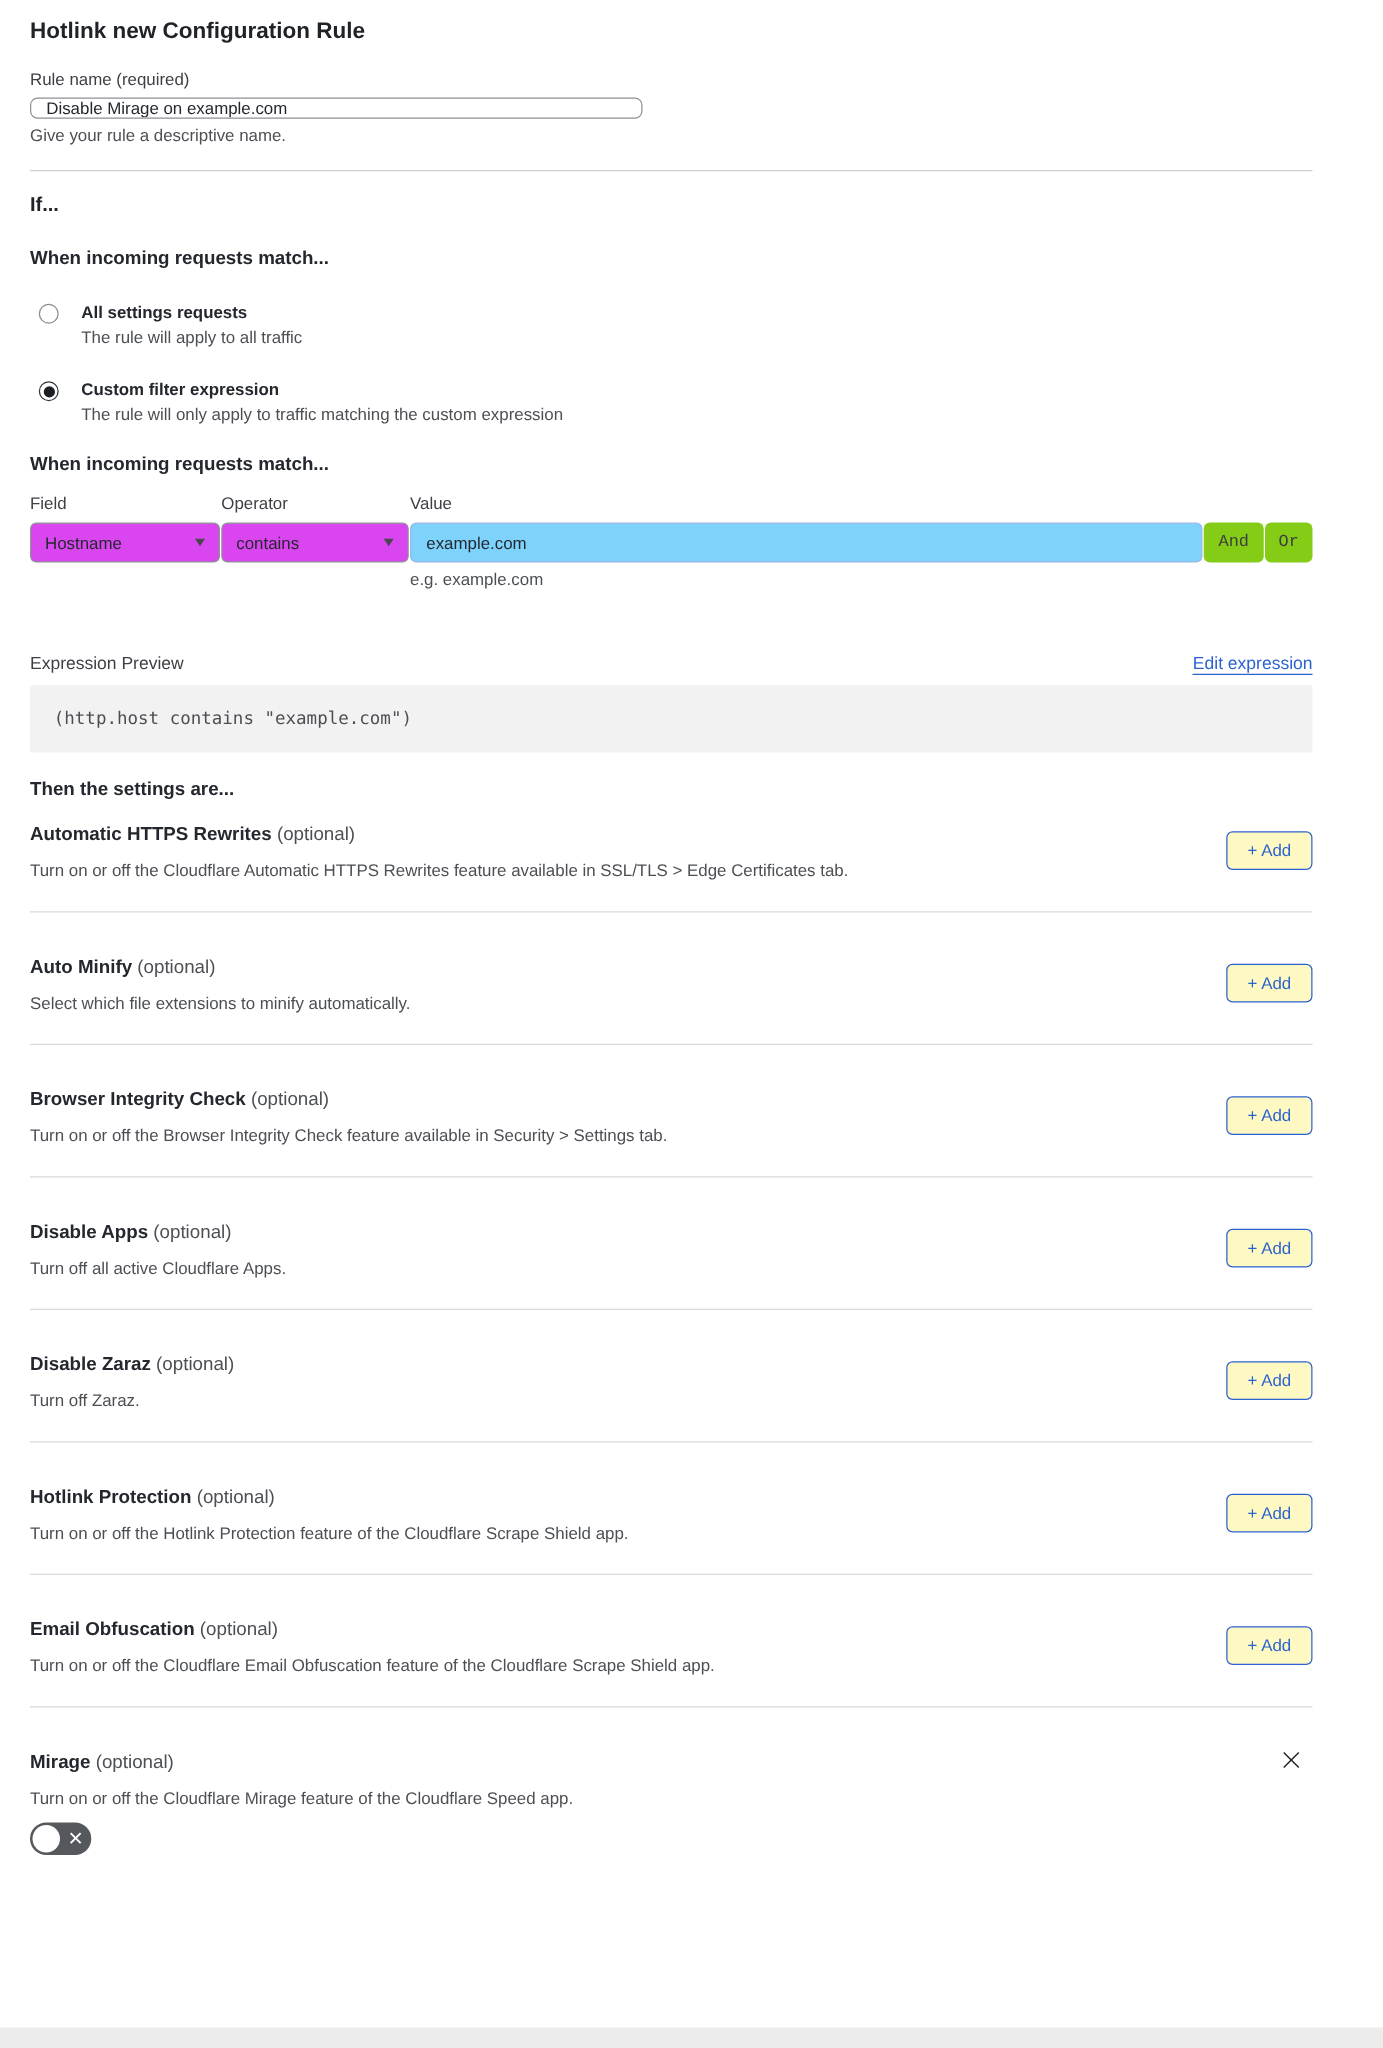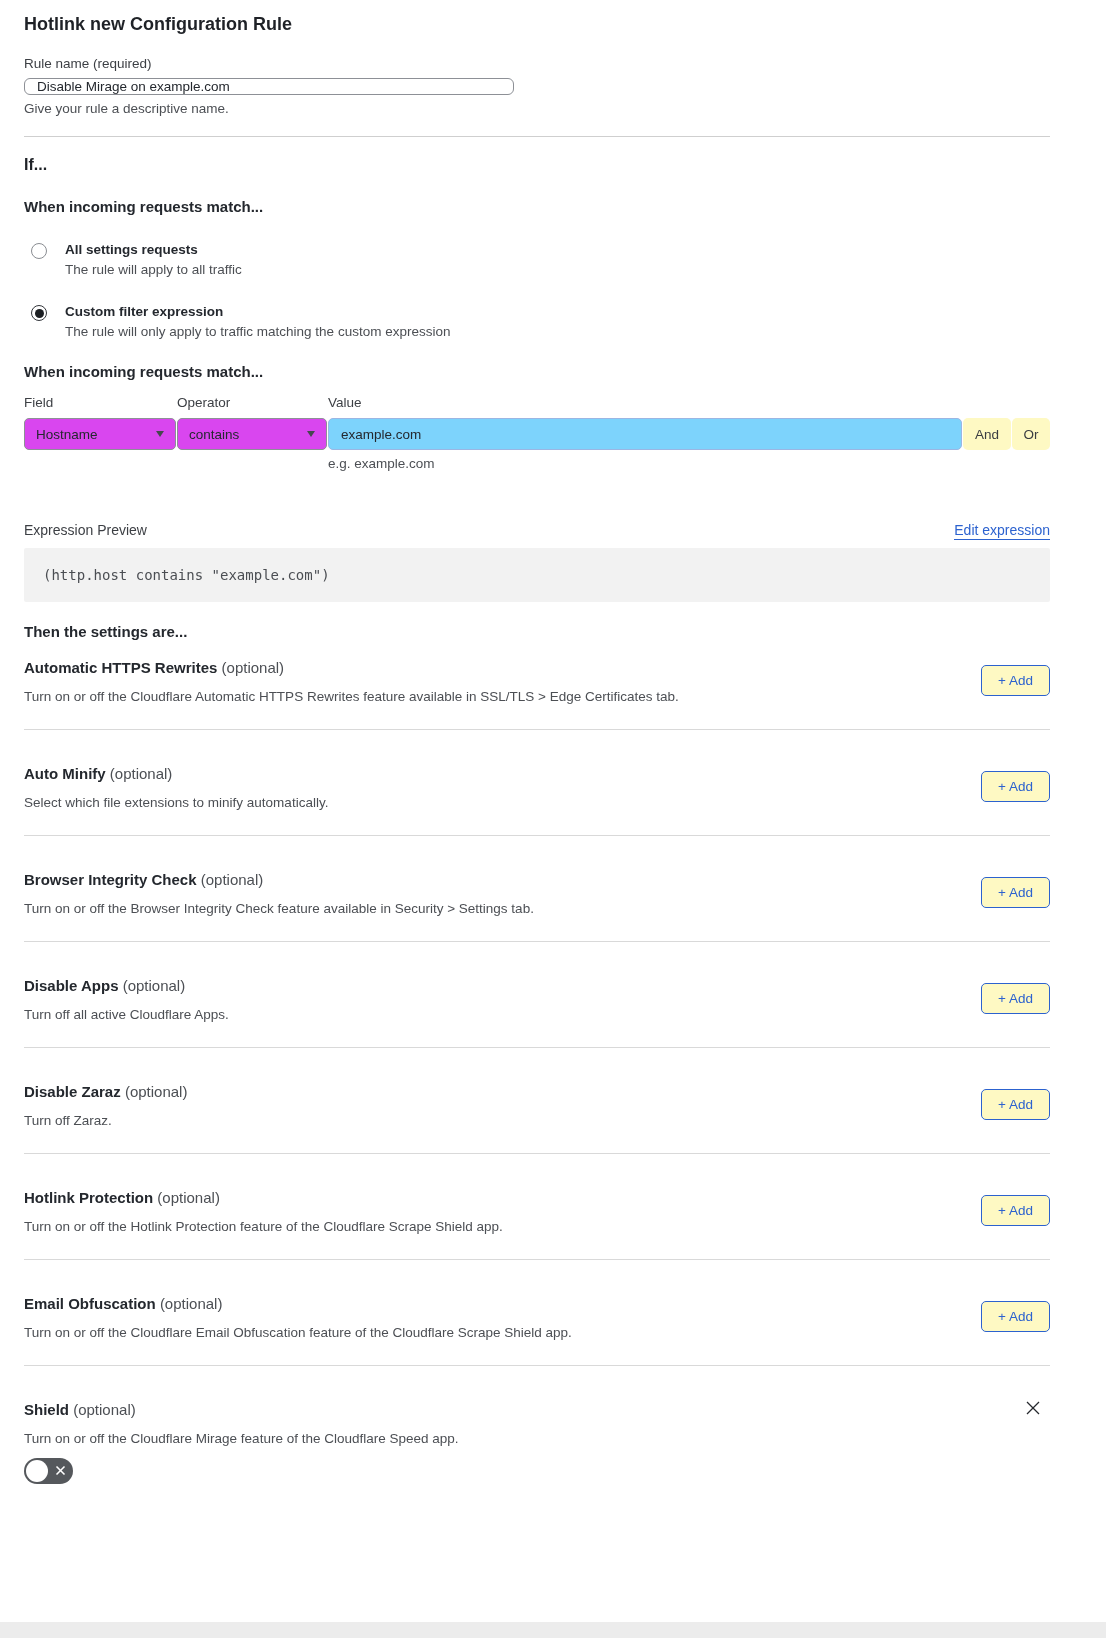--- a/index.html
+++ b/index.html
@@ -34,23 +34,23 @@
     column-gap: 1px; margin-top: 15px; align-items: end; }
   .builder-label { font-size: 13.5px; color: #3c3f44; margin-bottom: 8px; align-self: end; }
   .select-box { height: 32px; border: 1px solid #8d9096; border-radius: 5px; background: #d946ef;
     display: flex; align-items: center; justify-content: space-between; padding: 0 11px;
     font-size: 13.5px; color: #24282e; cursor: pointer; }
   .caret { width: 0; height: 0; border-left: 4.5px solid transparent;
     border-right: 4.5px solid transparent; border-top: 6px solid #45484d; }
   .value-input { height: 32px; border: 1px solid #9bb6e3; border-radius: 5px;
     background: #7dd3fc; padding: 0 12px; font-size: 13.5px; color: #24282e; outline: none;
     width: 100%; font-family: "Liberation Sans", "DejaVu Sans", sans-serif; }
-  .conj-btn { height: 32px; border: none; border-radius: 5px; background: #fef9c3;
+  .conj-btn { height: 32px; border: none; border-radius: 5px; background: #84cc16;
     font-size: 13.5px; color: #3a3d42; cursor: pointer; width: 100%;
-    font-family: Liberation Sans, sans-serif; }
+    font-family: Liberation Mono, monospace; }
   .eg-help { grid-column: 3; font-size: 13.5px; color: #4c4f54; margin-top: 6px; }
 
   .preview-header { display: flex; justify-content: space-between; align-items: baseline;
     margin-top: 51px; }
   .preview-label { font-size: 14px; color: #3c3f44; }
   .edit-link { font-size: 14px; color: #2c62cf; text-decoration: none;
     border-bottom: 1px solid #2c62cf; padding-bottom: 1px; cursor: pointer; }
   .code-block { margin-top: 8px; background: #f2f2f2; border-radius: 2px; height: 54px;
     display: flex; align-items: center; padding: 0 19px;
     font-family: "DejaVu Sans Mono", "Liberation Mono", monospace; font-size: 14px; color: #4b4e53; }
@@ -201,21 +201,21 @@
     <div class="setting-title">
       <b>Email Obfuscation</b>
       <span>(optional)</span>
     </div>
     <div class="setting-desc">Turn on or off the Cloudflare Email Obfuscation feature of the Cloudflare Scrape Shield app.</div>
     <button class="add-btn">+ Add</button>
   </div>
 
   <div class="mirage-row">
     <div class="setting-title">
-      <b>Shield</b>
+      <b>Mirage</b>
       <span>(optional)</span>
     </div>
     <svg class="close-x" viewBox="0 0 18 18">
       <line x1="3" y1="3" x2="15" y2="15" stroke="#26292e" stroke-width="1.3"></line>
       <line x1="15" y1="3" x2="3" y2="15" stroke="#26292e" stroke-width="1.3"></line>
     </svg>
     <div class="setting-desc">Turn on or off the Cloudflare Mirage feature of the Cloudflare Speed app.</div>
     <div class="toggle">
       <span class="toggle-knob"></span>
       <svg class="toggle-x" viewBox="0 0 13 13">

